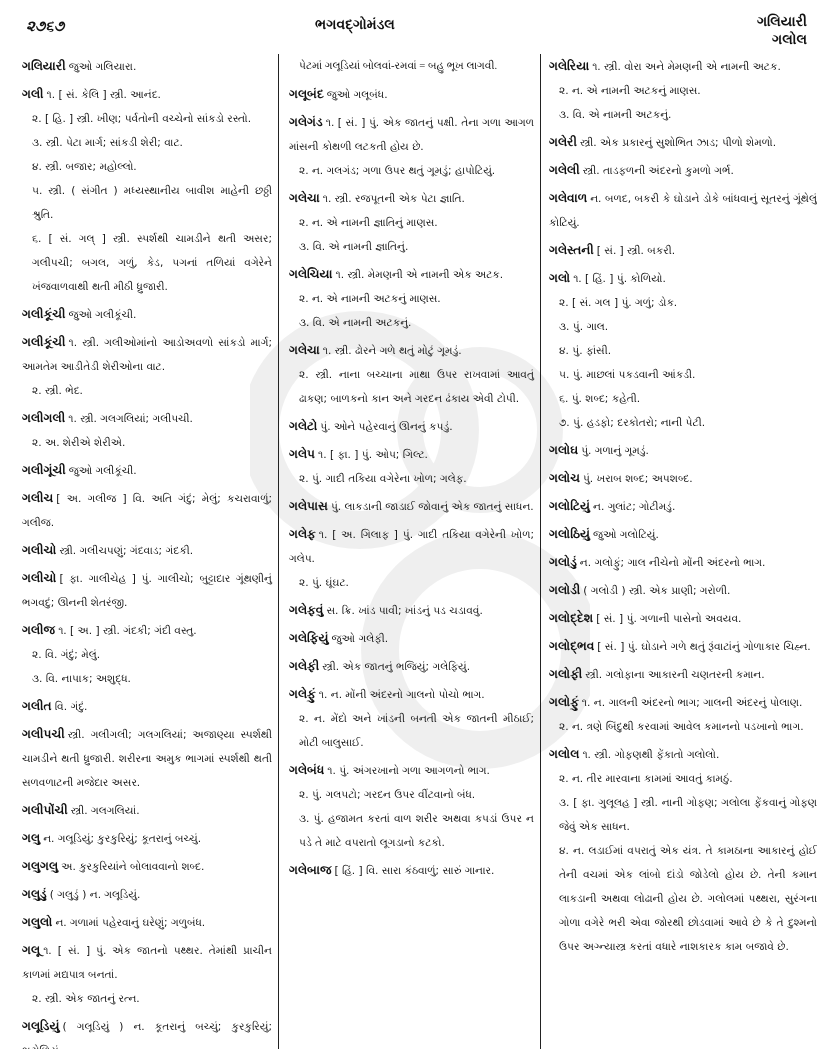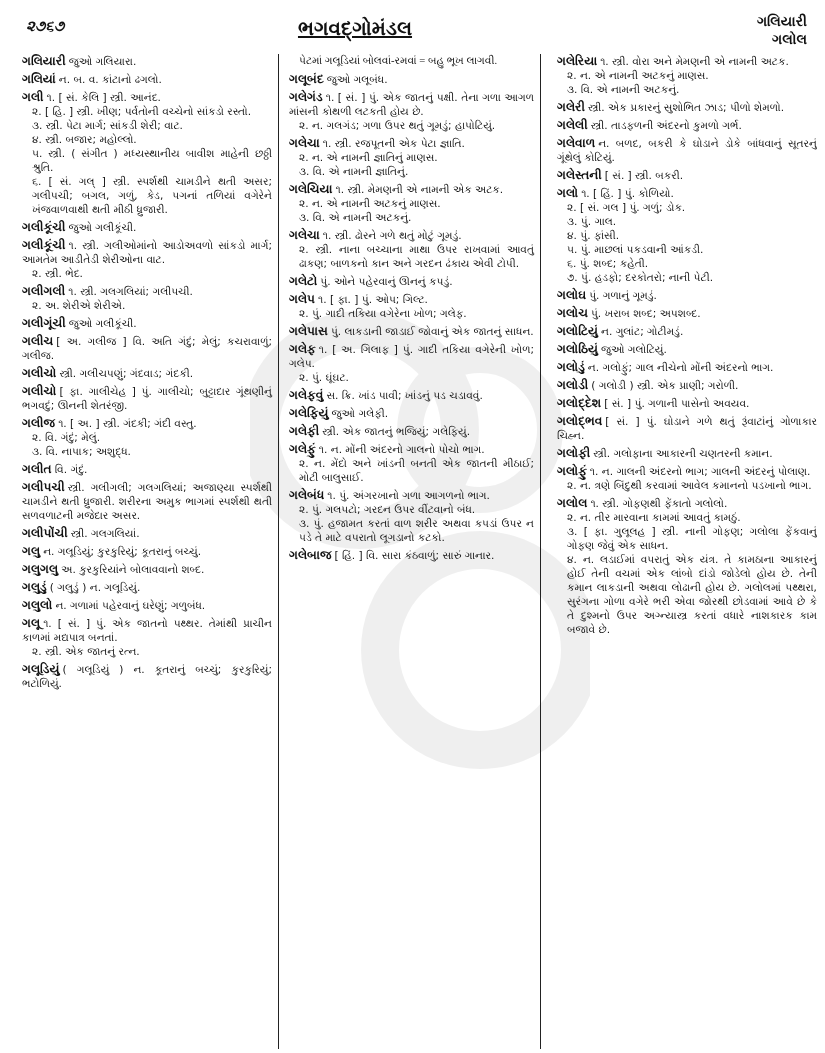--- a/index.html
+++ b/index.html
@@ -12,38 +12,38 @@
     pointer-events: none; opacity: 0.06;
   }
   .header {
     position: absolute; left: 0; top: 0; width: 825px; height: 48px;
   }
   .page-num {
     position: absolute; left: 26px; top: 17px; font-size: 15px; font-weight: bold; font-style: italic;
   }
   .book-title {
     position: absolute; left: 0; width: 710px; top: 16px; text-align: center;
-    font-size: 20px; font-weight: bold; text-decoration: underline;
+    font-size: 14px; font-weight: bold;
   }
   .guide-words {
     position: absolute; right: 18px; top: 12px; text-align: right;
     font-size: 14px; font-weight: bold; line-height: 18px;
   }
   .columns {
     position: absolute; left: 22px; top: 54px; width: 795px; height: 995px;
     display: flex;
   }
   .col {
     height: 100%; overflow: hidden; box-sizing: border-box;
   }
   .col-1 { width: 256px; padding-right: 6px; }
   .col-2 { width: 262px; padding: 0 6px 0 10px; border-left: 1.5px solid #222; }
-  .col-3 { width: 277px; padding: 0 0 0 16px; border-left: 1.5px solid #222; }
+  .col-3 { width: 277px; padding: 0 0 0 8px; border-left: 1.5px solid #222; }
   .entry {
-    font-size: 10.6px; line-height: 14px; margin-bottom: 4px;
+    font-size: 10.6px; line-height: 24px; margin-bottom: 4px;
     text-align: justify;
   }
   .hw { font-weight: bold; font-size: 12.2px; margin-right: 3px; }
   .sense { display: block; padding-left: 10px; text-indent: 0; }
   .lead { }
 </style>
 </head>
 <body>
 
 <svg class="watermark" viewBox="0 0 340 560">
@@ -57,21 +57,20 @@
   <div class="book-title">ભગવદ્ગોમંડલ</div>
   <div class="guide-words">
     <div>ગલિયારી</div>
     <div>ગલોલ</div>
   </div>
 </div>
 
 <div class="columns">
   <div class="col col-1">
       <div class="entry"><span class="hw">ગલિયારી</span><span class="lead">જુઓ ગલિયારા.</span></div>
-      <div class="entry"><span class="hw">ગલિયાં</span><span class="lead">ન. બ. વ. કાંટાનો ઢગલો.</span></div>
       <div class="entry"><span class="hw">ગલી</span><span class="lead">૧. [ સં. કેલિ ] સ્ત્રી. આનંદ.</span><span class="sense">૨. [ હિ. ] સ્ત્રી. ખીણ; પર્વતોની વચ્ચેનો સાંકડો રસ્તો.</span><span class="sense">૩. સ્ત્રી. પેટા માર્ગ; સાંકડી શેરી; વાટ.</span><span class="sense">૪. સ્ત્રી. બજાર; મહોલ્લો.</span><span class="sense">૫. સ્ત્રી. ( સંગીત ) મધ્યસ્થાનીય બાવીશ માહેની છઠ્ઠી શ્રુતિ.</span><span class="sense">૬. [ સં. ગલ્ ] સ્ત્રી. સ્પર્શથી ચામડીને થતી અસર; ગલીપચી; બગલ, ગળું, કેડ, પગનાં તળિયાં વગેરેને ખંજવાળવાથી થતી મીઠી ધ્રુજારી.</span></div>
       <div class="entry"><span class="hw">ગલીકૂંચી</span><span class="lead">જુઓ ગલીકૂંચી.</span></div>
       <div class="entry"><span class="hw">ગલીકૂંચી</span><span class="lead">૧. સ્ત્રી. ગલીઓમાંનો આડોઅવળો સાંકડો માર્ગ; આમતેમ આડીતેડી શેરીઓના વાટ.</span><span class="sense">૨. સ્ત્રી. ભેદ.</span></div>
       <div class="entry"><span class="hw">ગલીગલી</span><span class="lead">૧. સ્ત્રી. ગલગલિયાં; ગલીપચી.</span><span class="sense">૨. અ. શેરીએ શેરીએ.</span></div>
       <div class="entry"><span class="hw">ગલીગૂંચી</span><span class="lead">જુઓ ગલીકૂંચી.</span></div>
       <div class="entry"><span class="hw">ગલીચ</span><span class="lead">[ અ. ગલીજ ] વિ. અતિ ગંદું; મેલું; કચરાવાળું; ગલીજ.</span></div>
       <div class="entry"><span class="hw">ગલીચો</span><span class="lead">સ્ત્રી. ગલીચપણું; ગંદવાડ; ગંદકી.</span></div>
       <div class="entry"><span class="hw">ગલીચો</span><span class="lead">[ ફા. ગાલીચેહ ] પું. ગાલીચો; બુટ્ટાદાર ગૂંથણીનું ભગવદું; ઊનની શેતરંજી.</span></div>
       <div class="entry"><span class="hw">ગલીજ</span><span class="lead">૧. [ અ. ] સ્ત્રી. ગંદકી; ગંદી વસ્તુ.</span><span class="sense">૨. વિ. ગંદું; મેલું.</span><span class="sense">૩. વિ. નાપાક; અશુદ્ધ.</span></div>
       <div class="entry"><span class="hw">ગલીત</span><span class="lead">વિ. ગંદું.</span></div>

